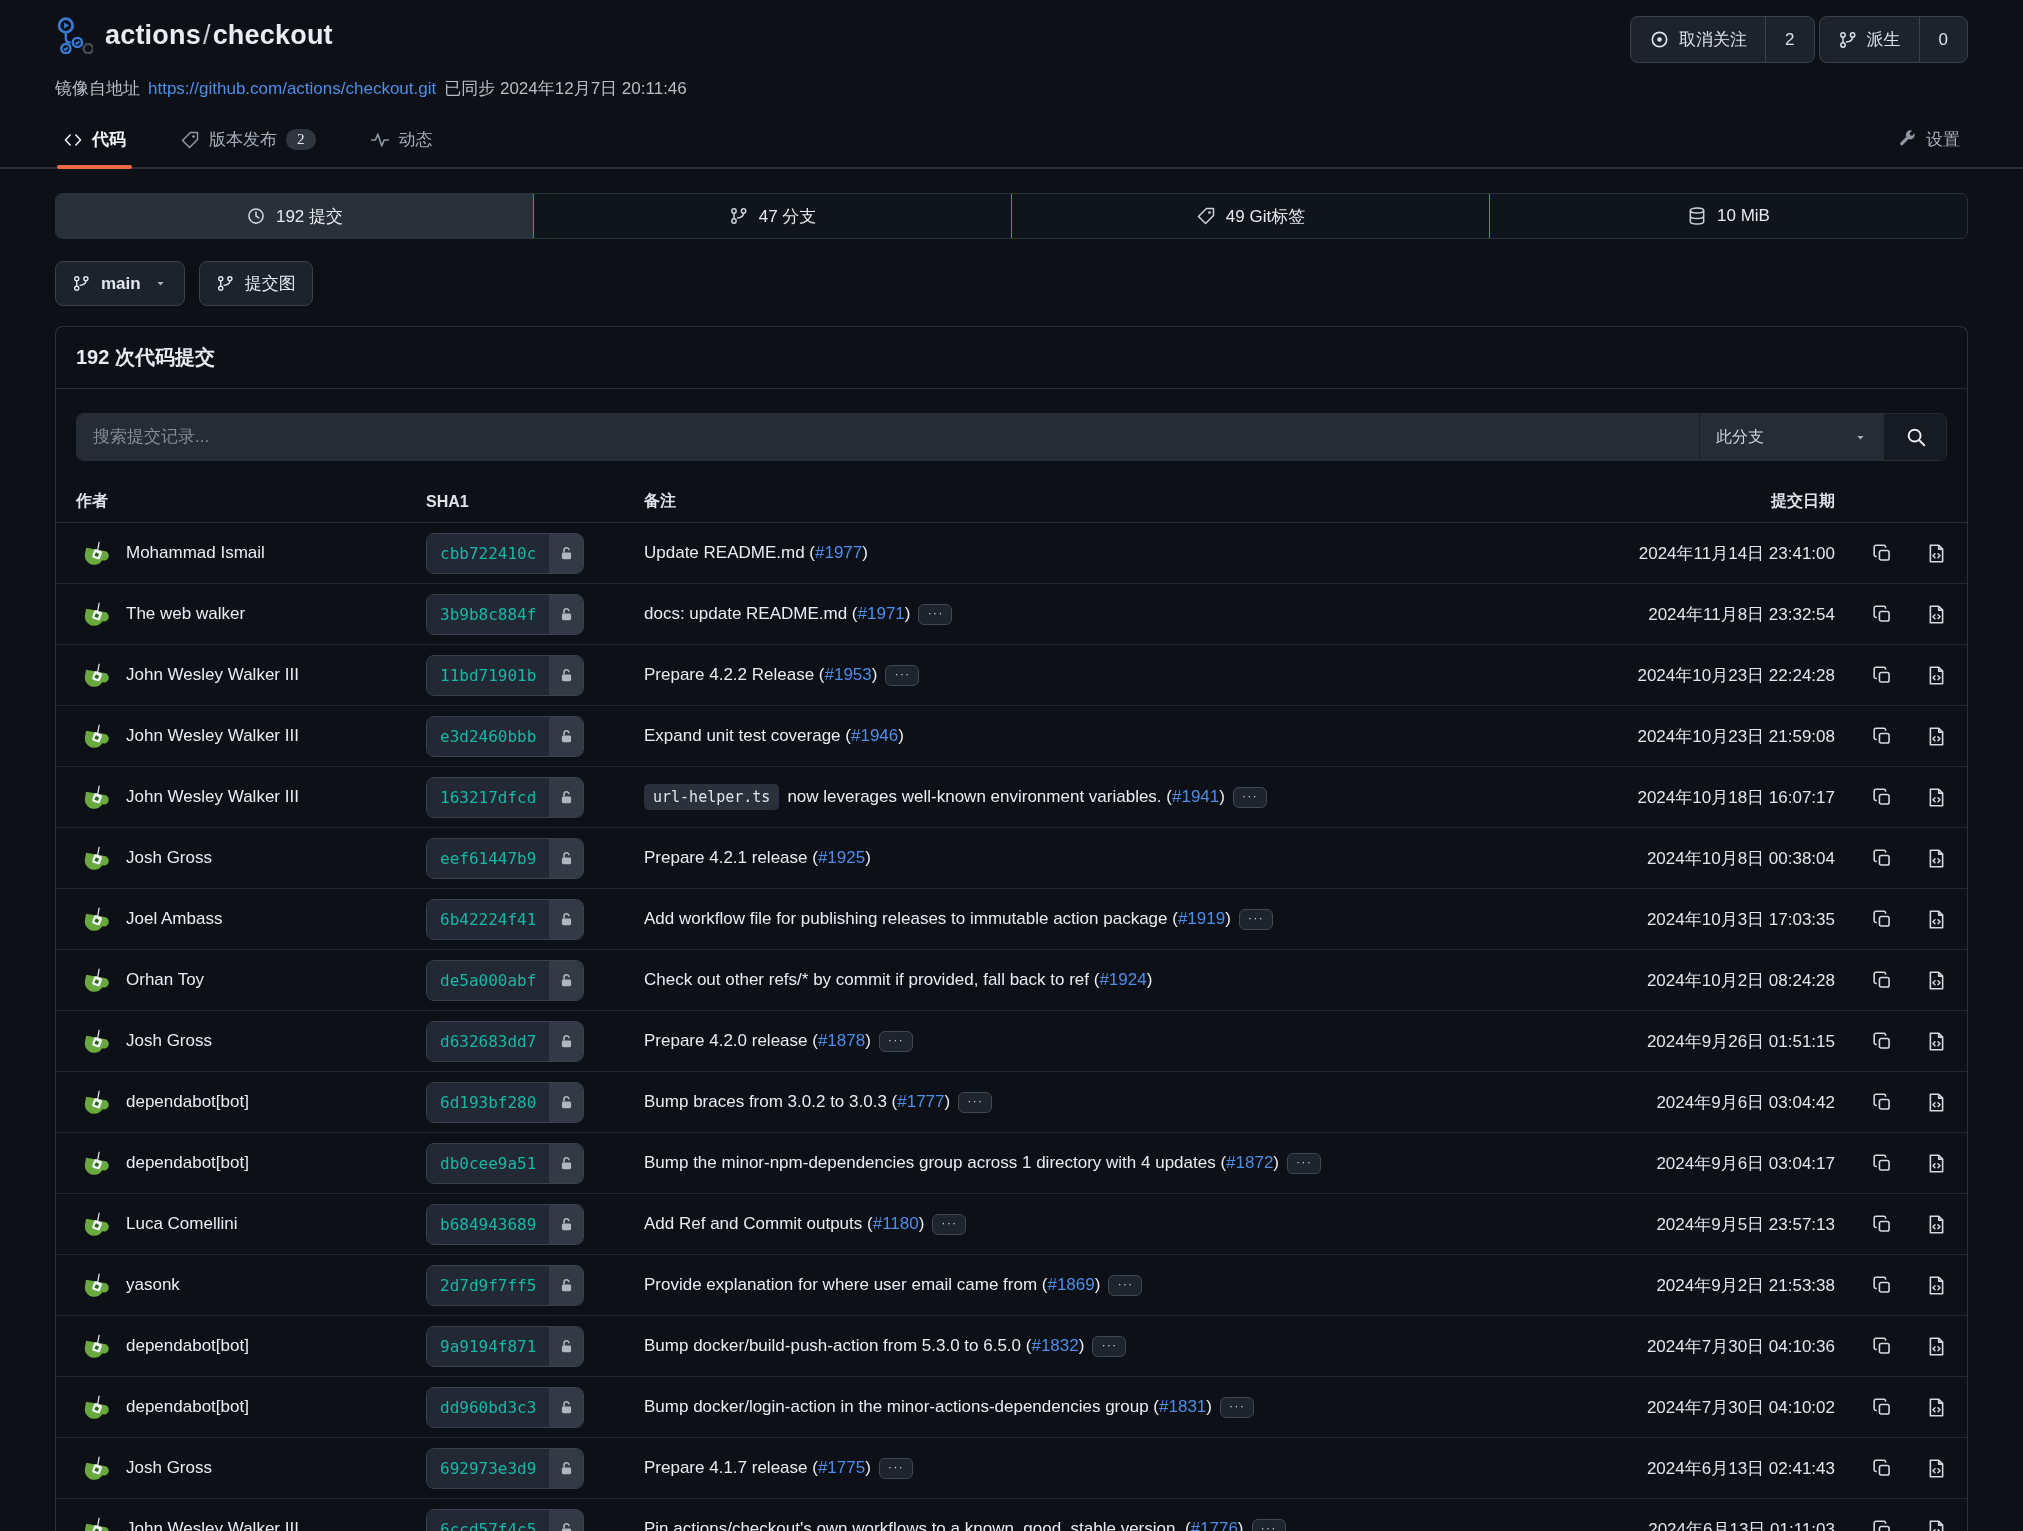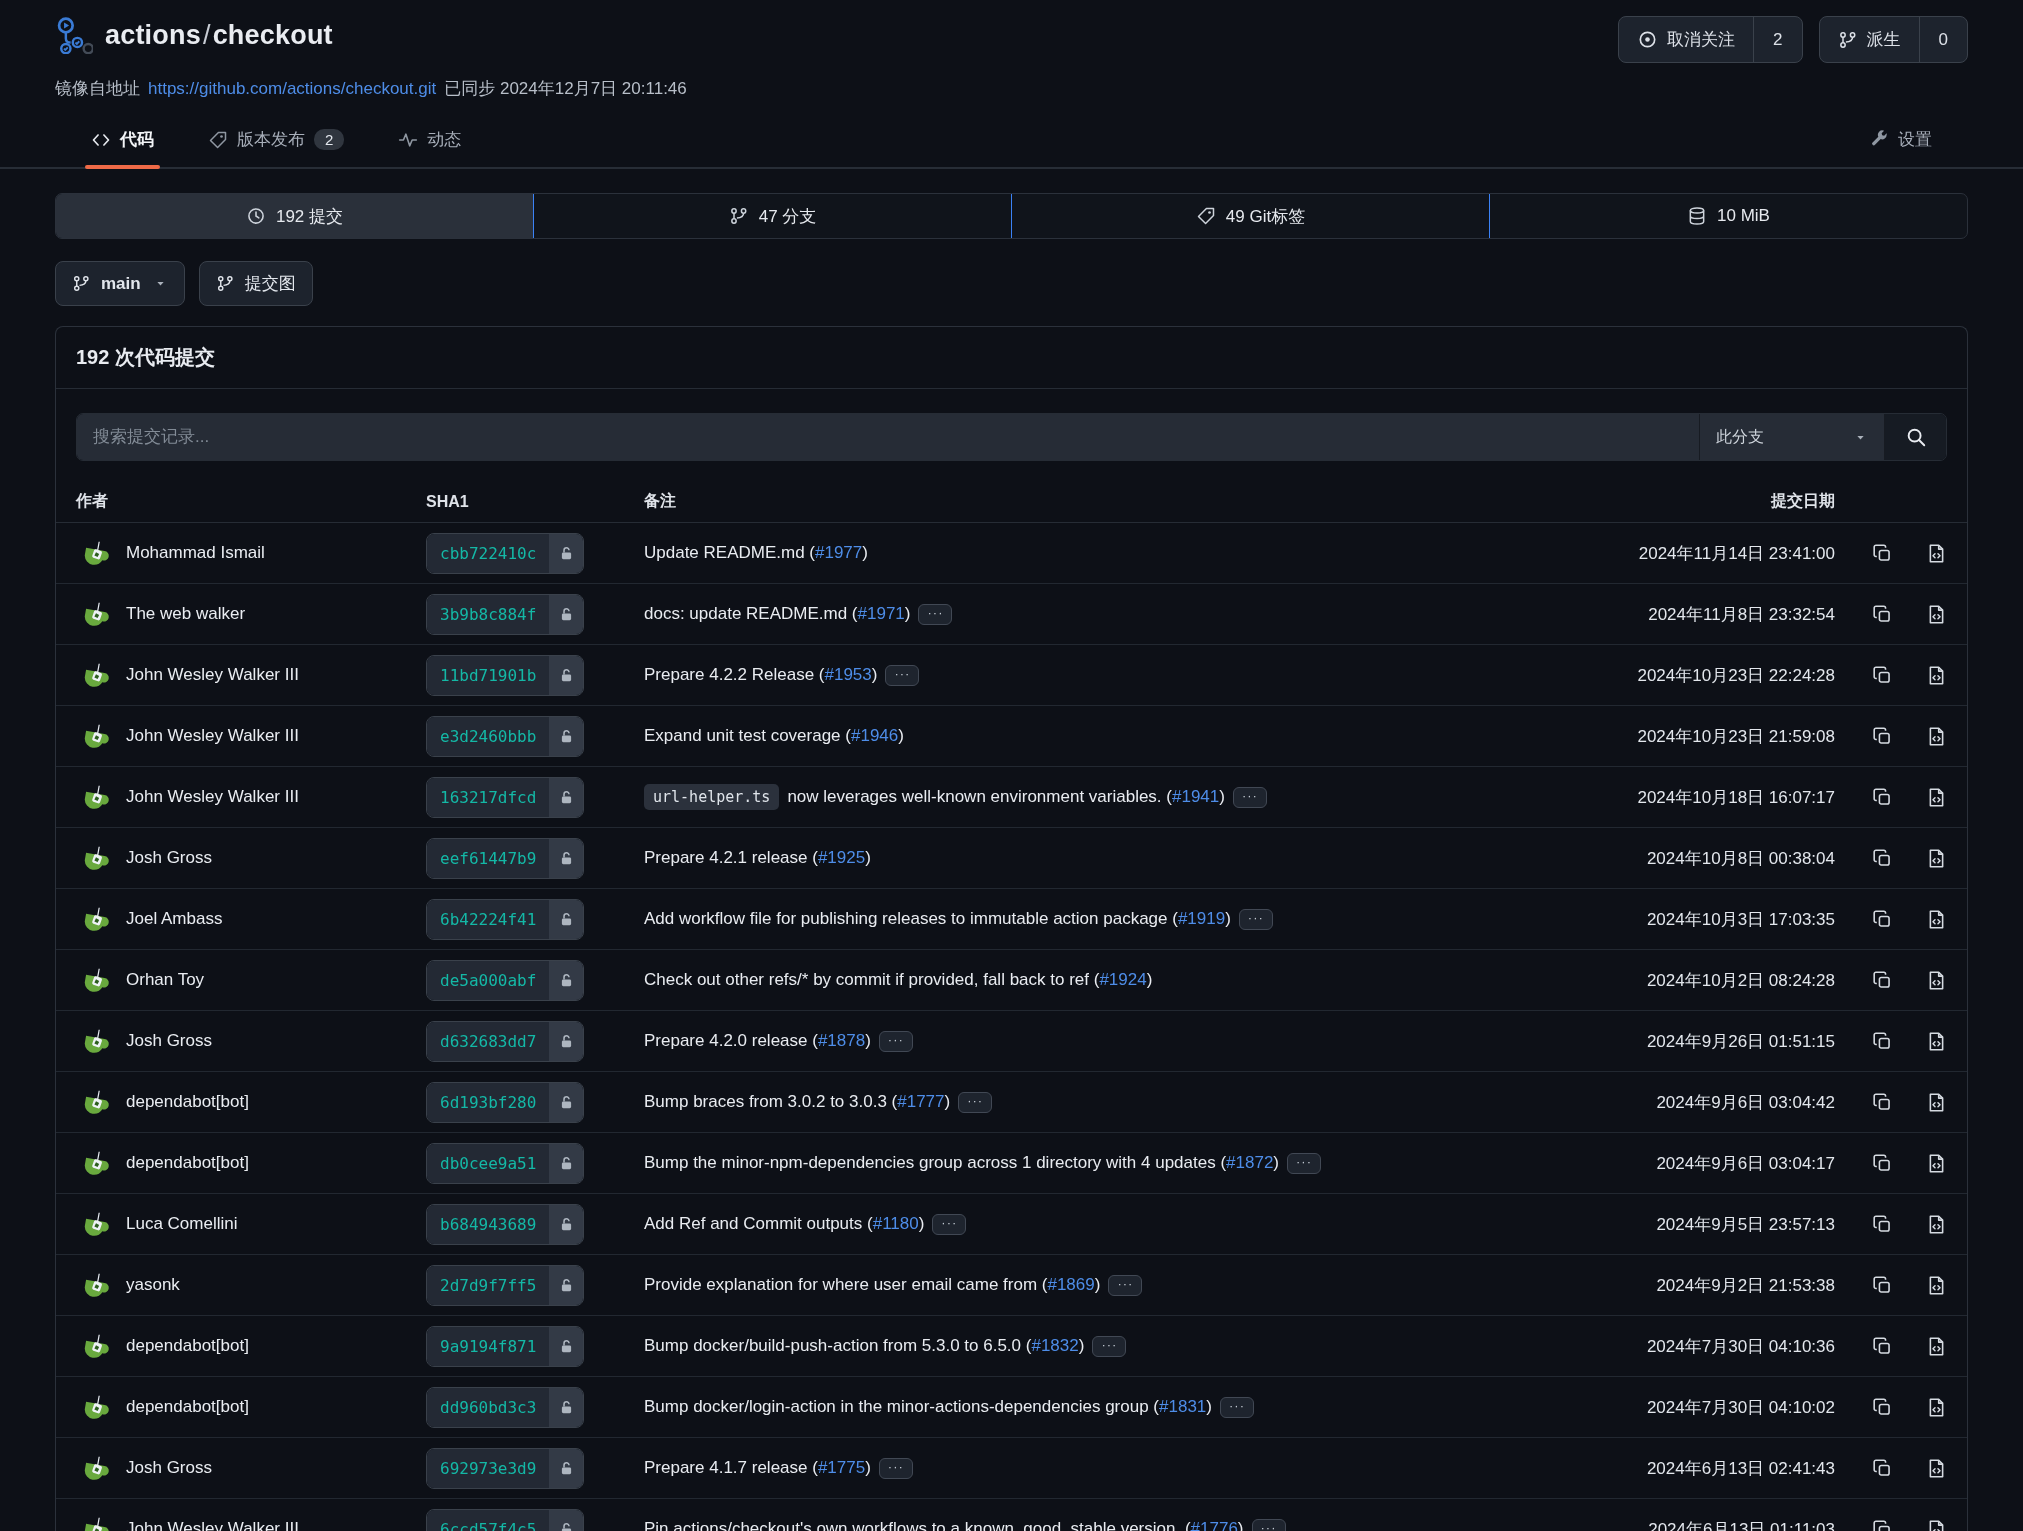--- a/index.html
+++ b/index.html
@@ -11,29 +11,29 @@
   }
   .mono { font-family:"DejaVu Sans Mono","Liberation Mono",monospace; }
   svg { display:block; }
 
   
   .page-pad { padding:0 55px; }
   .repo-header { display:flex; align-items:flex-start; justify-content:space-between; padding-top:16px; }
   .repo-title { display:flex; align-items:center; gap:12px; }
   .repo-title h1 { font-size:27px; font-weight:700; letter-spacing:.2px; }
   .repo-title .sep { color:#c7ccd4; font-weight:400; padding:0 2px; }
-  .hdr-buttons { display:flex; gap:16px; }
+  .hdr-buttons { display:flex; gap:4px; }
   .split-btn { display:flex; align-items:stretch; background:#1d232d; border:1px solid #3a414b; border-radius:8px; overflow:hidden; height:47px; }
   .split-btn .lbl { display:flex; align-items:center; gap:9px; padding:0 18px; color:#dde1e8; font-size:17px; cursor:pointer; }
   .split-btn .cnt { display:flex; align-items:center; padding:0 19px; border-left:1px solid #3a414b; color:#dde1e8; font-size:17px; cursor:pointer; }
   .mirror-line { margin-top:14px; font-size:17px; color:#b8bfc9; display:flex; gap:8px; align-items:center; }
   .mirror-line a { color:#4e8de8; text-decoration:none; }
 
   
-  .tabbar { margin-top:14px; position:relative; border-bottom:2px solid #272d36; display:flex; align-items:flex-start; padding:0 85px; }
+  .tabbar { margin-top:14px; position:relative; border-bottom:2px solid #272d36; display:flex; align-items:flex-start; padding:0 57px;font-family:Liberation Serif, serif; }
   .tab { display:flex; align-items:center; gap:9px; padding:14px 6px 16px; margin-right:42px; color:#a7aeb9; cursor:pointer; position:relative; font-size:17px; }
   .tab .ticon { color:#8f97a2; }
   .tab.active { color:#f2f4f7; font-weight:700; }
   .tab.active .ticon { color:#e6e9ee; }
   .tab.active::after { content:""; position:absolute; left:0; right:0; bottom:-2px; height:4px; background:#ef6a47; border-radius:2px; }
   .tab .count-badge { background:#30363f; color:#e4e8ee; border-radius:10px; padding:2px 11px; font-size:15px; font-weight:400; }
   .tab.right { margin-left:auto; margin-right:0; }
 
   
   .stats-bar { margin-top:24px; display:flex; border:1px solid #2b313b; border-radius:7px; overflow:hidden; height:46px; background:#10141b; }

